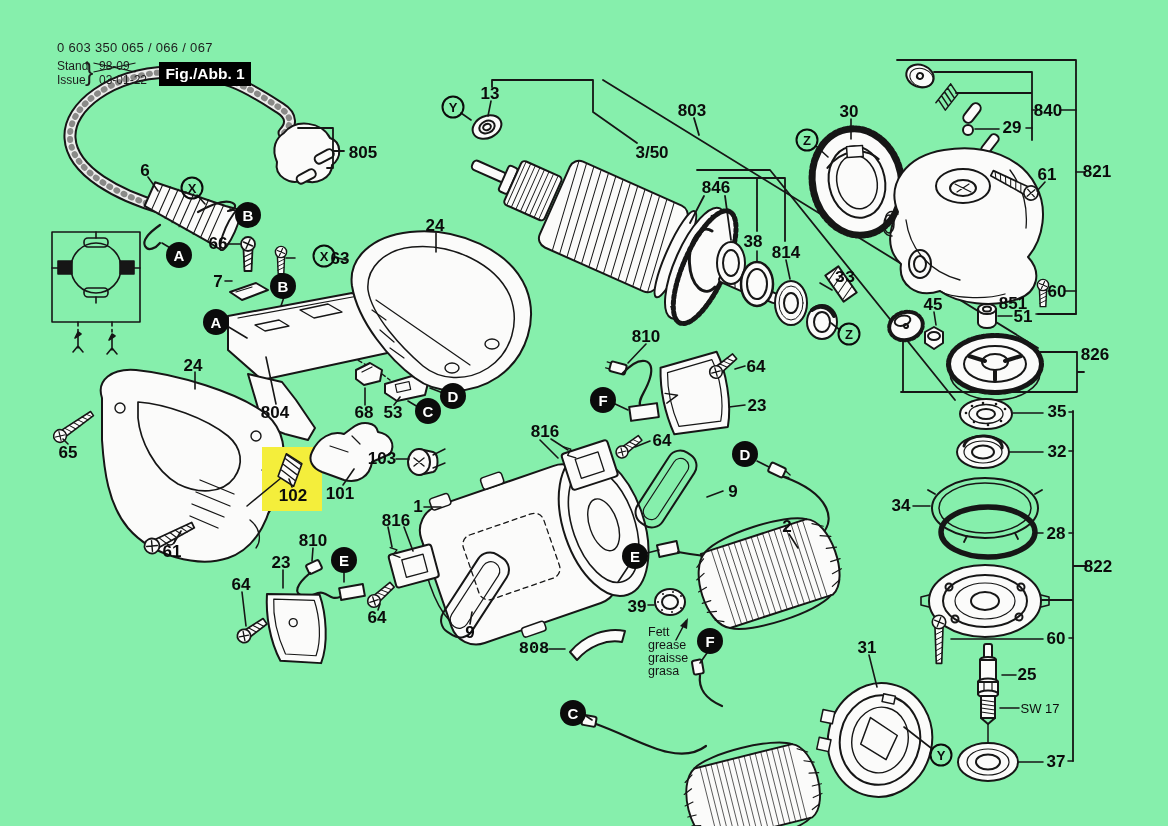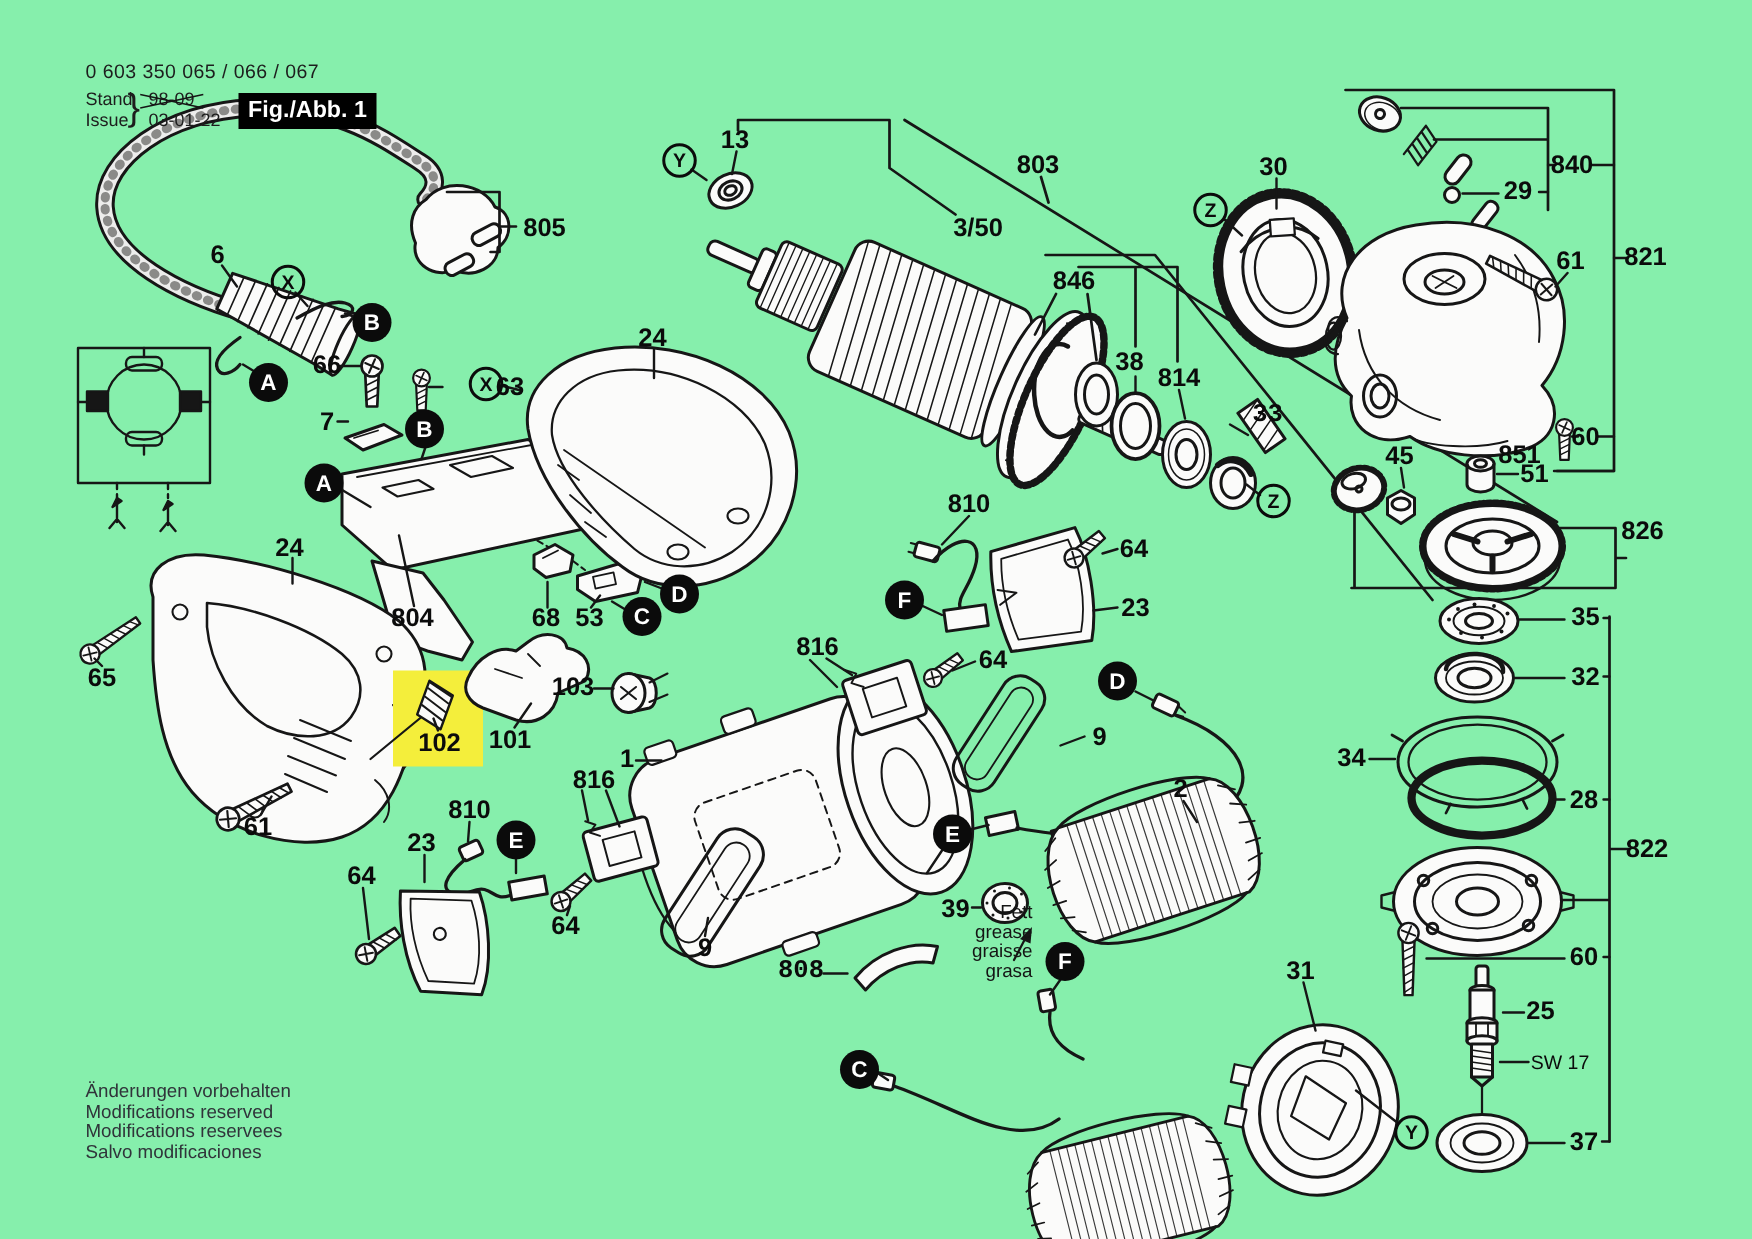--- a/index.html
+++ b/index.html
@@ -18,21 +18,21 @@
   .hdr-brace{position:absolute;left:85px;top:58px;font-size:25px;font-weight:normal;color:#1d1d1d;}
   .hdr-dates{position:absolute;left:99px;top:60px;font-size:12px;color:#1d1d1d;line-height:13.5px;}
   .old-date{position:relative;display:inline-block;text-align:center;}
   .old-date::before,.old-date::after{content:"";position:absolute;left:-6px;right:-6px;top:50%;
       border-top:1.8px solid #151515;}
   .old-date::before{transform:rotate(12deg);}
   .old-date::after{transform:rotate(-12deg);}
   .fig-box{position:absolute;left:159px;top:62px;width:92px;height:24px;background:#000;color:#fff;
            display:flex;align-items:center;justify-content:center;font-weight:bold;font-size:15.5px;}
   .footer{position:absolute;left:57px;top:721px;font-size:12.5px;line-height:13.5px;color:#30343a;}
-  .grease-note{position:absolute;left:648px;top:602px;font-size:12.5px;line-height:13px;color:#141414;text-align:right;}
+  .grease-note{position:absolute;left:648px;top:626px;font-size:12.5px;line-height:13px;color:#141414;}
 </style>
 </head>
 <body>
 
 <div class="stage">
 
   <svg id="art" width="1168" height="826" viewBox="0 0 1168 826" stroke-linecap="round" stroke-linejoin="round">
     <defs>
       <g id="scr" stroke="#161616" stroke-width="1.8" fill="#fbfbfa">
         <path d="M5,-4.5 L27,-3.5 L27,3.5 L5,4.5 Z"></path>
@@ -418,26 +418,20 @@
     <div><span class="old-date">98-09</span></div>
     <div>03-01-22</div>
   </div>
   <div class="fig-box">Fig./Abb. 1</div>
 
   <div class="grease-note">
       <div>Fett</div>
       <div>grease</div>
       <div>graisse</div>
       <div>grasa</div>
-    </div>
-  <div class="footer">
-      <div>Änderungen vorbehalten</div>
-      <div>Modifications reserved</div>
-      <div>Modifications reservees</div>
-      <div>Salvo modificaciones</div>
     </div>
 
 <div class="plabel" style="left: 363px; top: 152px;">805</div>
     <div class="plabel" style="left: 145px; top: 170px;">6</div>
     <div class="plabel" style="left: 218px; top: 243px;">66</div>
     <div class="plabel" style="left: 318px; top: 258px; padding-left: 44px;">63</div>
     <div class="plabel" style="left: 218px; top: 281px;">7</div>
     <div class="plabel" style="left: 435px; top: 225px;">24</div>
     <div class="plabel" style="left: 490px; top: 93px;">13</div>
     <div class="plabel" style="left: 652px; top: 152px;">3/50</div>

